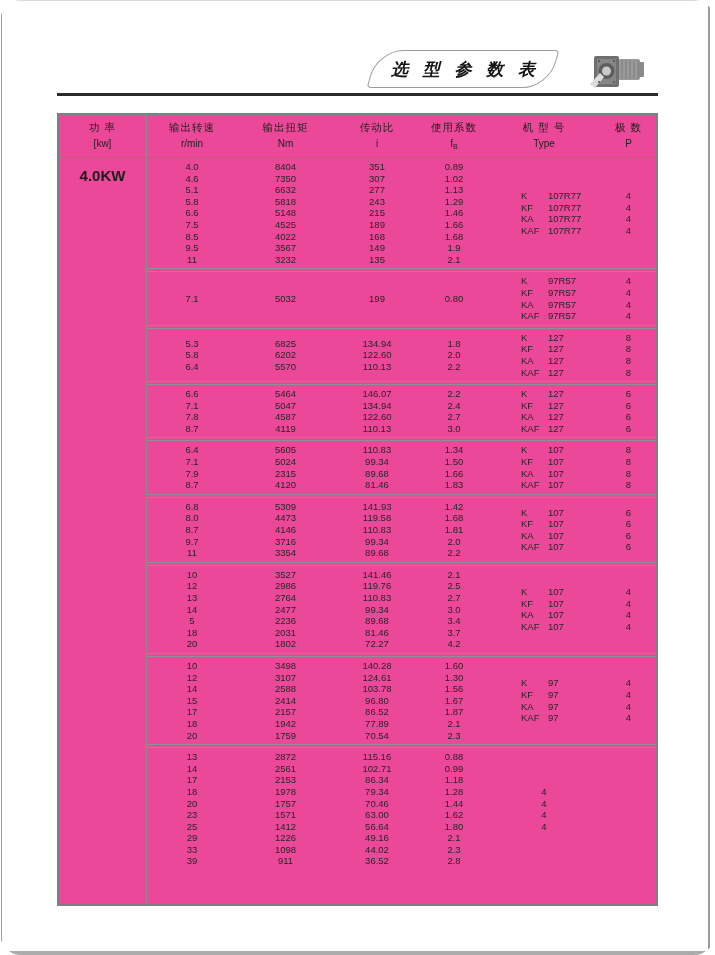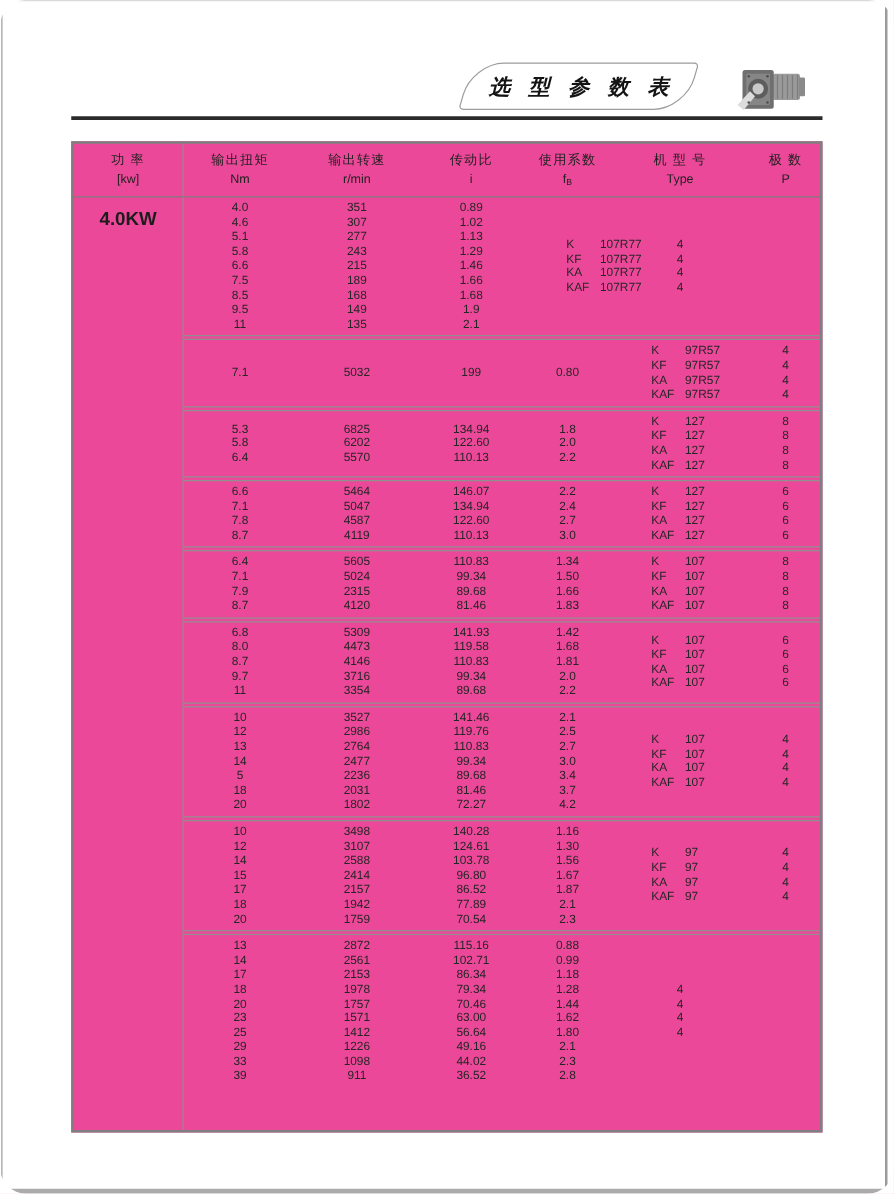--- a/index.html
+++ b/index.html
@@ -97,26 +97,26 @@
 
   <div class="title-rule"></div>
 
   <div class="ptable">
     <div class="thead">
       <div class="th th-power">
         <div class="zh">功  率</div>
         <div class="en">[kw]</div>
       </div>
       <div class="th">
+        <div class="zh">输出转速</div>
+        <div class="en">r/min</div>
+      </div>
+      <div class="th">
         <div class="zh">输出扭矩</div>
         <div class="en">Nm</div>
-      </div>
-      <div class="th">
-        <div class="zh">输出转速</div>
-        <div class="en">r/min</div>
       </div>
       <div class="th">
         <div class="zh">传动比</div>
         <div class="en">i</div>
       </div>
       <div class="th">
         <div class="zh">使用系数</div>
         <div class="en"><span>f</span><span class="sub">B</span></div>
       </div>
       <div class="th">
@@ -138,20 +138,31 @@
               <div class="bline">4.0</div>
               <div class="bline">4.6</div>
               <div class="bline">5.1</div>
               <div class="bline">5.8</div>
               <div class="bline">6.6</div>
               <div class="bline">7.5</div>
               <div class="bline">8.5</div>
               <div class="bline">9.5</div>
               <div class="bline">11</div>
             </div>
+            <div class="bcol c-torque">
+              <div class="bline">8404</div>
+              <div class="bline">7350</div>
+              <div class="bline">6632</div>
+              <div class="bline">5818</div>
+              <div class="bline">5148</div>
+              <div class="bline">4525</div>
+              <div class="bline">4022</div>
+              <div class="bline">3567</div>
+              <div class="bline">3232</div>
+            </div>
             <div class="bcol c-ratio">
               <div class="bline">351</div>
               <div class="bline">307</div>
               <div class="bline">277</div>
               <div class="bline">243</div>
               <div class="bline">215</div>
               <div class="bline">189</div>
               <div class="bline">168</div>
               <div class="bline">149</div>
               <div class="bline">135</div>
@@ -430,21 +441,21 @@
             <div class="bcol c-ratio">
               <div class="bline">140.28</div>
               <div class="bline">124.61</div>
               <div class="bline">103.78</div>
               <div class="bline">96.80</div>
               <div class="bline">86.52</div>
               <div class="bline">77.89</div>
               <div class="bline">70.54</div>
             </div>
             <div class="bcol c-factor">
-              <div class="bline">1.16</div>
+              <div class="bline">1.60</div>
               <div class="bline">1.30</div>
               <div class="bline">1.56</div>
               <div class="bline">1.67</div>
               <div class="bline">1.87</div>
               <div class="bline">2.1</div>
               <div class="bline">2.3</div>
             </div>
             <div class="bcol c-type">
               <div class="bline tline"><span class="tprefix">K</span><span class="tsize">97</span></div>
               <div class="bline tline"><span class="tprefix">KF</span><span class="tsize">97</span></div>

